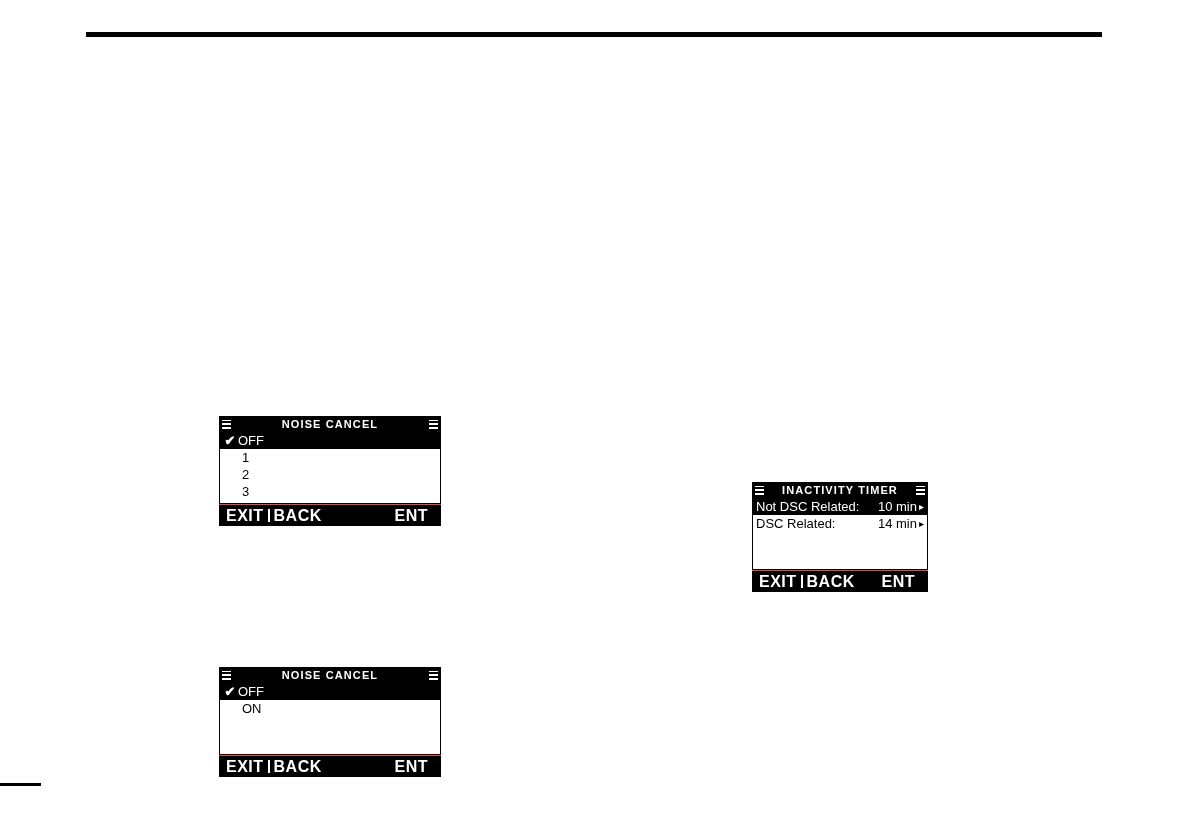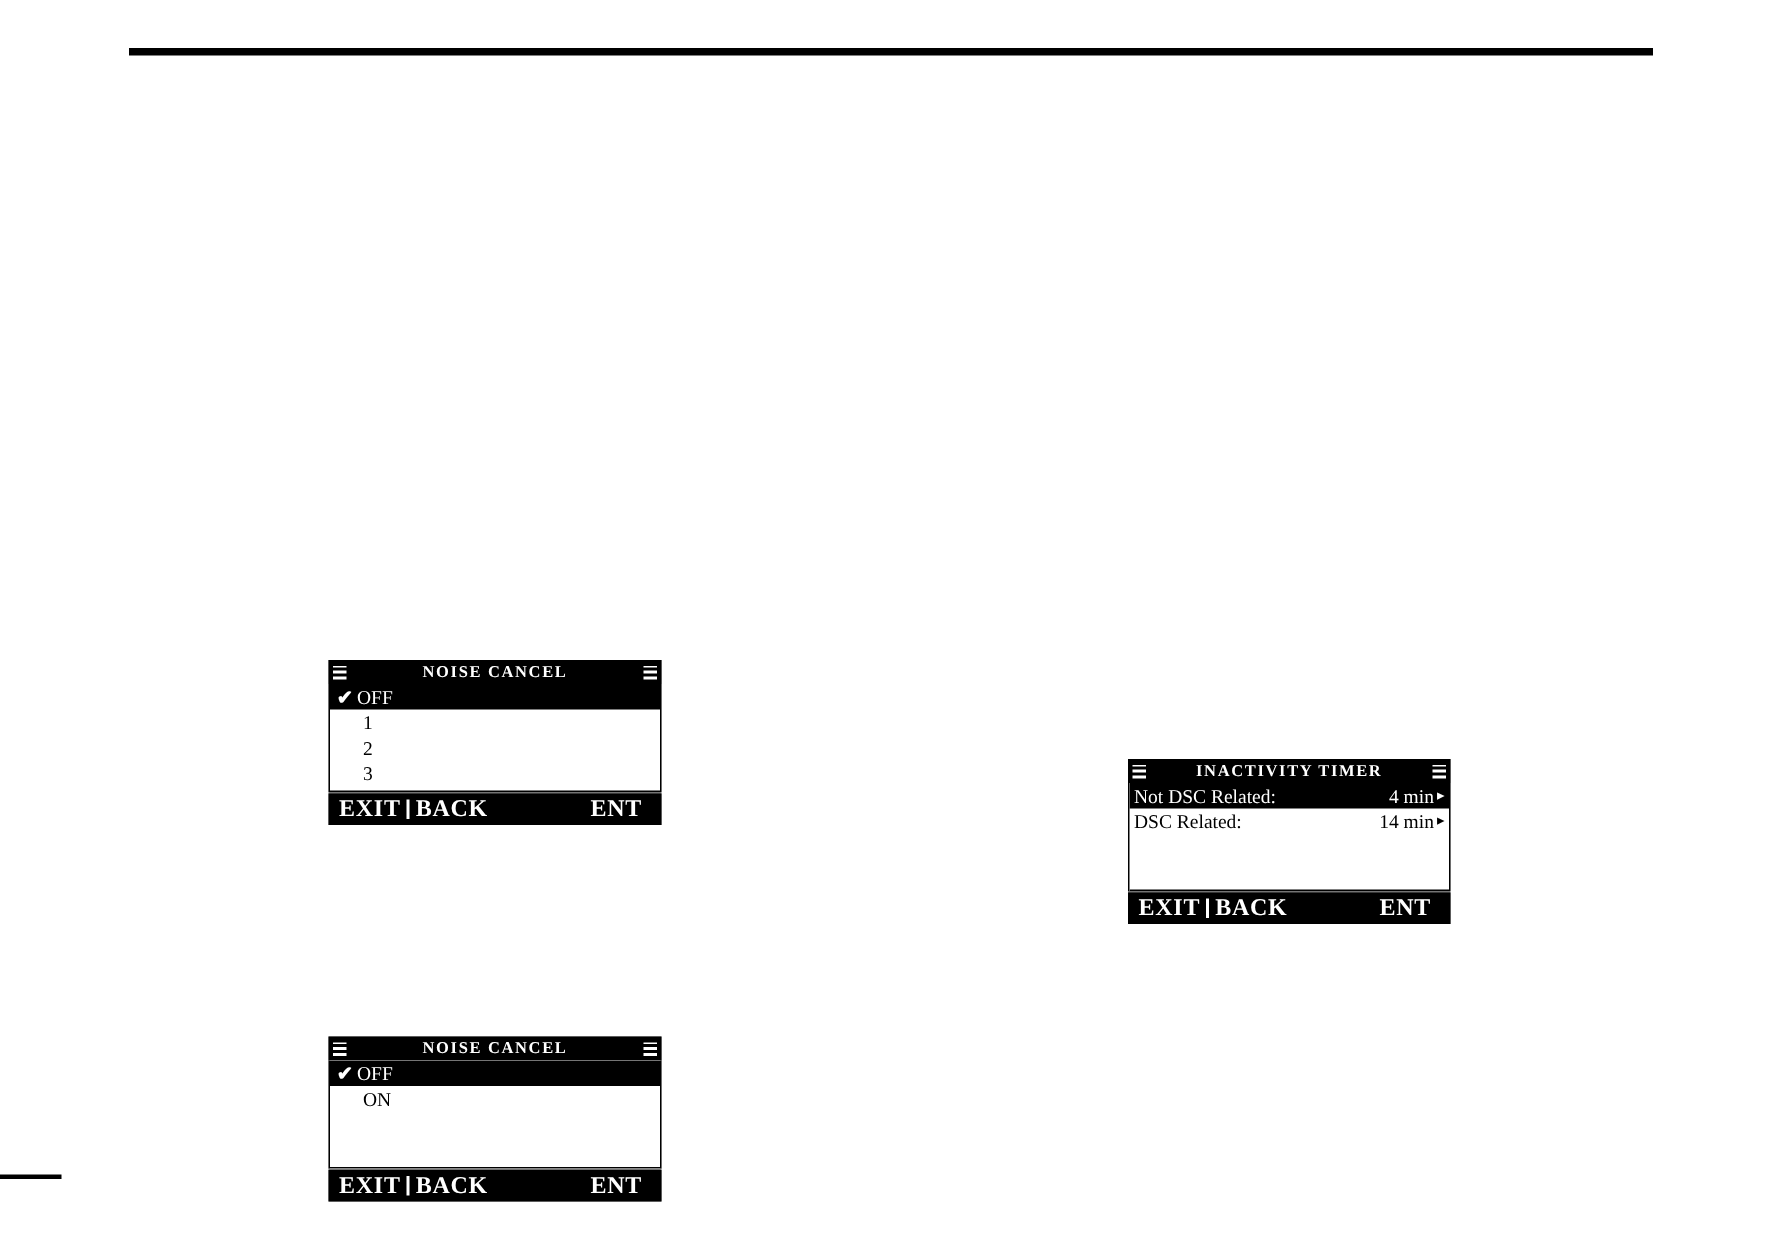--- a/index.html
+++ b/index.html
@@ -31,27 +31,26 @@
     left: 0px;
     top: 783px;
     width: 41px;
     height: 3px;
     background: #000000;
   }
 
   
   .lcd {
     position: absolute;
-    background: #737373;
-    box-sizing: border-box;
-    font-family: Liberation Serif, serif;
-    margin-top: 24px;
+    background: #ef4444;
+    box-sizing: border-box;
+    font-family: Liberation Sans, sans-serif;
   }
   .lcd-1 { left: 219px; top: 416px; width: 222px; height: 110px; }
-  .lcd-2 { left: 752px; top: 482px; width: 215px; height: 110px; }
+  .lcd-2 { left: 752px; top: 482px; width: 176px; height: 110px; }
   .lcd-3 { left: 219px; top: 667px; width: 222px; height: 110px; }
 
   
   .lcd-titlebar {
     position: relative;
     height: 16px;
     background: #000000;
     display: flex;
     align-items: center;
     justify-content: space-between;
@@ -234,21 +233,21 @@
     <span class="lcd-title">INACTIVITY TIMER</span>
     <span class="hamburger">
         <i></i>
         <i></i>
         <i></i>
       </span>
   </div>
   <div class="lcd-body">
     <div class="row kv selected">
       <span class="row-label">Not DSC Related:</span>
-      <span class="row-value">4 min</span>
+      <span class="row-value">10 min</span>
       <span class="row-arrow">▸</span>
     </div>
     <div class="row kv">
       <span class="row-label">DSC Related:</span>
       <span class="row-value">14 min</span>
       <span class="row-arrow">▸</span>
     </div>
   </div>
   <div class="lcd-softkeys">
     <span class="skey">EXIT</span>

